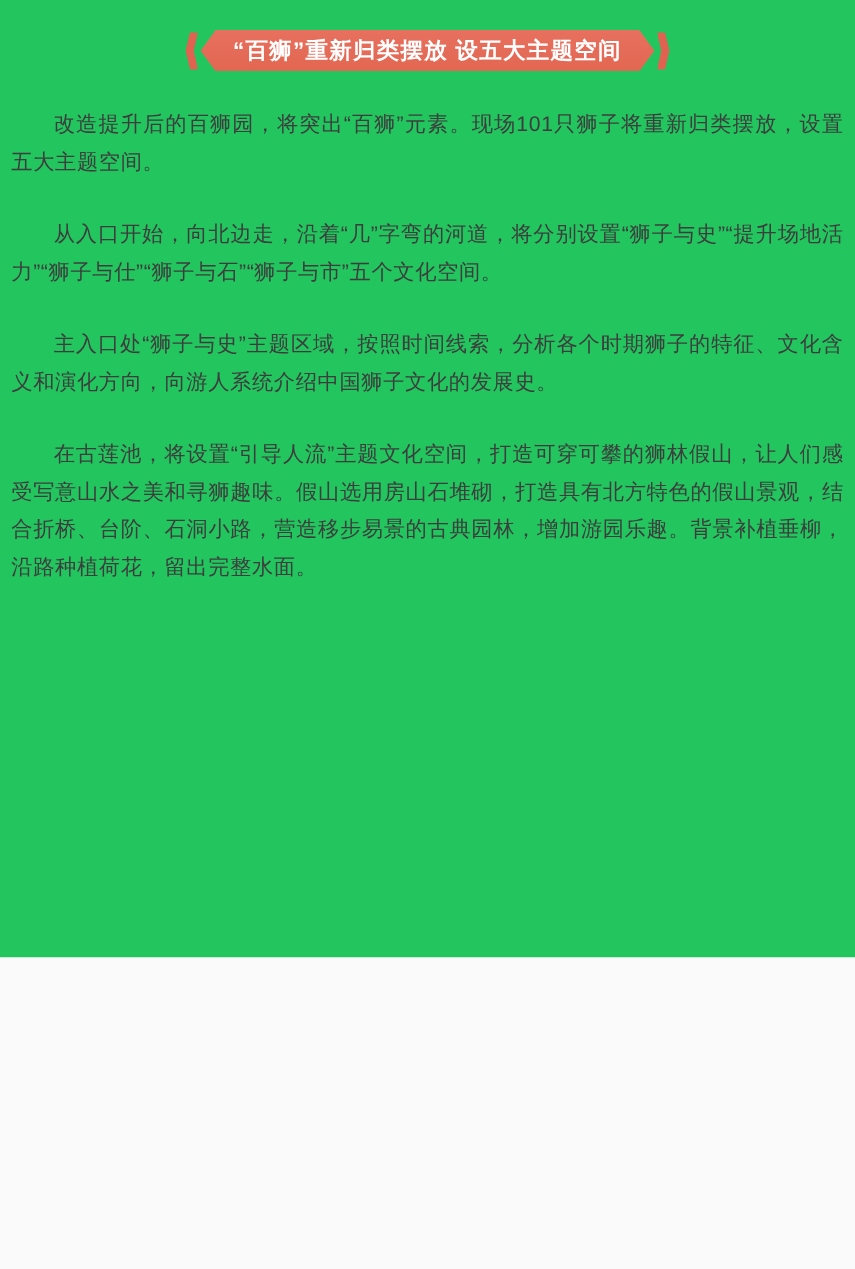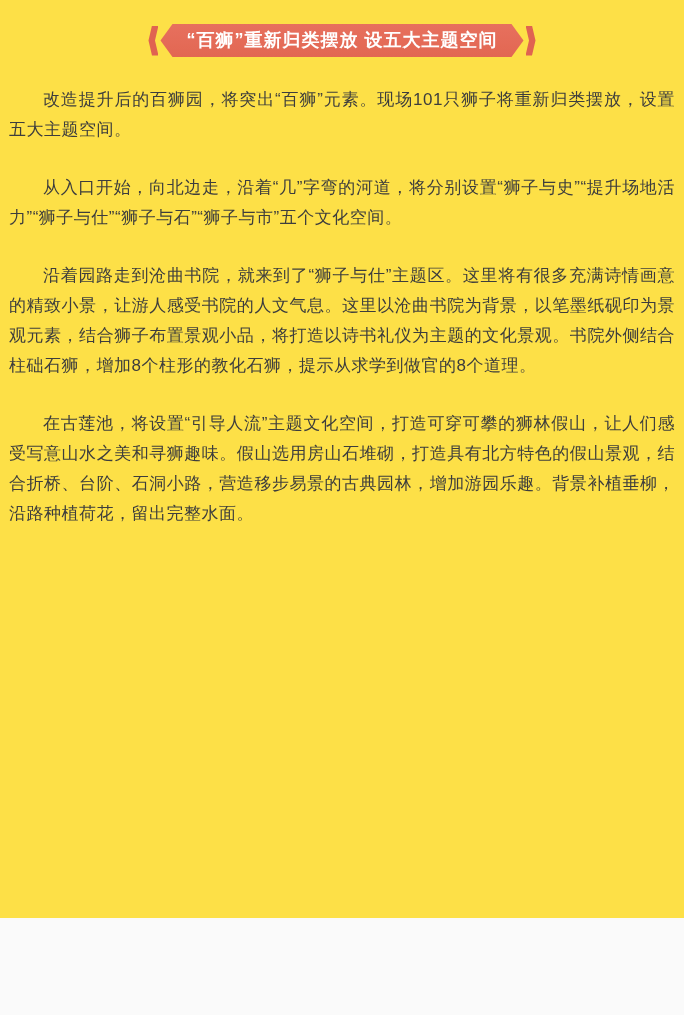--- a/index.html
+++ b/index.html
@@ -3,22 +3,22 @@
 <meta charset="utf-8">
 <style>
   html, body { margin: 0; padding: 0; }
   body {
     width: 684px;
     font-family: "Liberation Sans", "DejaVu Sans", sans-serif;
     background: #fafafa;
   }
   .page {
     width: 684px;
-    height: 918px;
-    background: #fde047;
+    height: 766px;
+    background: #22c55e;
     overflow: hidden;
     box-sizing: border-box;
   }
   .banner-row {
     margin-top: 24px;
     height: 33px;
     display: flex;
     align-items: center;
     justify-content: center;
   }
@@ -70,17 +70,17 @@
 
   <div class="banner-row">
     <span class="chev chev-left"></span>
     <div class="ribbon">“百狮”重新归类摆放 设五大主题空间</div>
     <span class="chev chev-right"></span>
   </div>
 
   <div class="article">
     <p>改造提升后的百狮园，将突出“百狮”元素。现场101只狮子将重新归类摆放，设置五大主题空间。</p>
     <p>从入口开始，向北边走，沿着“几”字弯的河道，将分别设置“狮子与史”“提升场地活力”“狮子与仕”“狮子与石”“狮子与市”五个文化空间。</p>
-    <p>沿着园路走到沧曲书院，就来到了“狮子与仕”主题区。这里将有很多充满诗情画意的精致小景，让游人感受书院的人文气息。这里以沧曲书院为背景，以笔墨纸砚印为景观元素，结合狮子布置景观小品，将打造以诗书礼仪为主题的文化景观。书院外侧结合柱础石狮，增加8个柱形的教化石狮，提示从求学到做官的8个道理。</p>
+    <p>主入口处“狮子与史”主题区域，按照时间线索，分析各个时期狮子的特征、文化含义和演化方向，向游人系统介绍中国狮子文化的发展史。</p>
     <p>在古莲池，将设置“引导人流”主题文化空间，打造可穿可攀的狮林假山，让人们感受写意山水之美和寻狮趣味。假山选用房山石堆砌，打造具有北方特色的假山景观，结合折桥、台阶、石洞小路，营造移步易景的古典园林，增加游园乐趣。背景补植垂柳，沿路种植荷花，留出完整水面。</p>
   </div>
 
 </div>
 
 </body></html>

